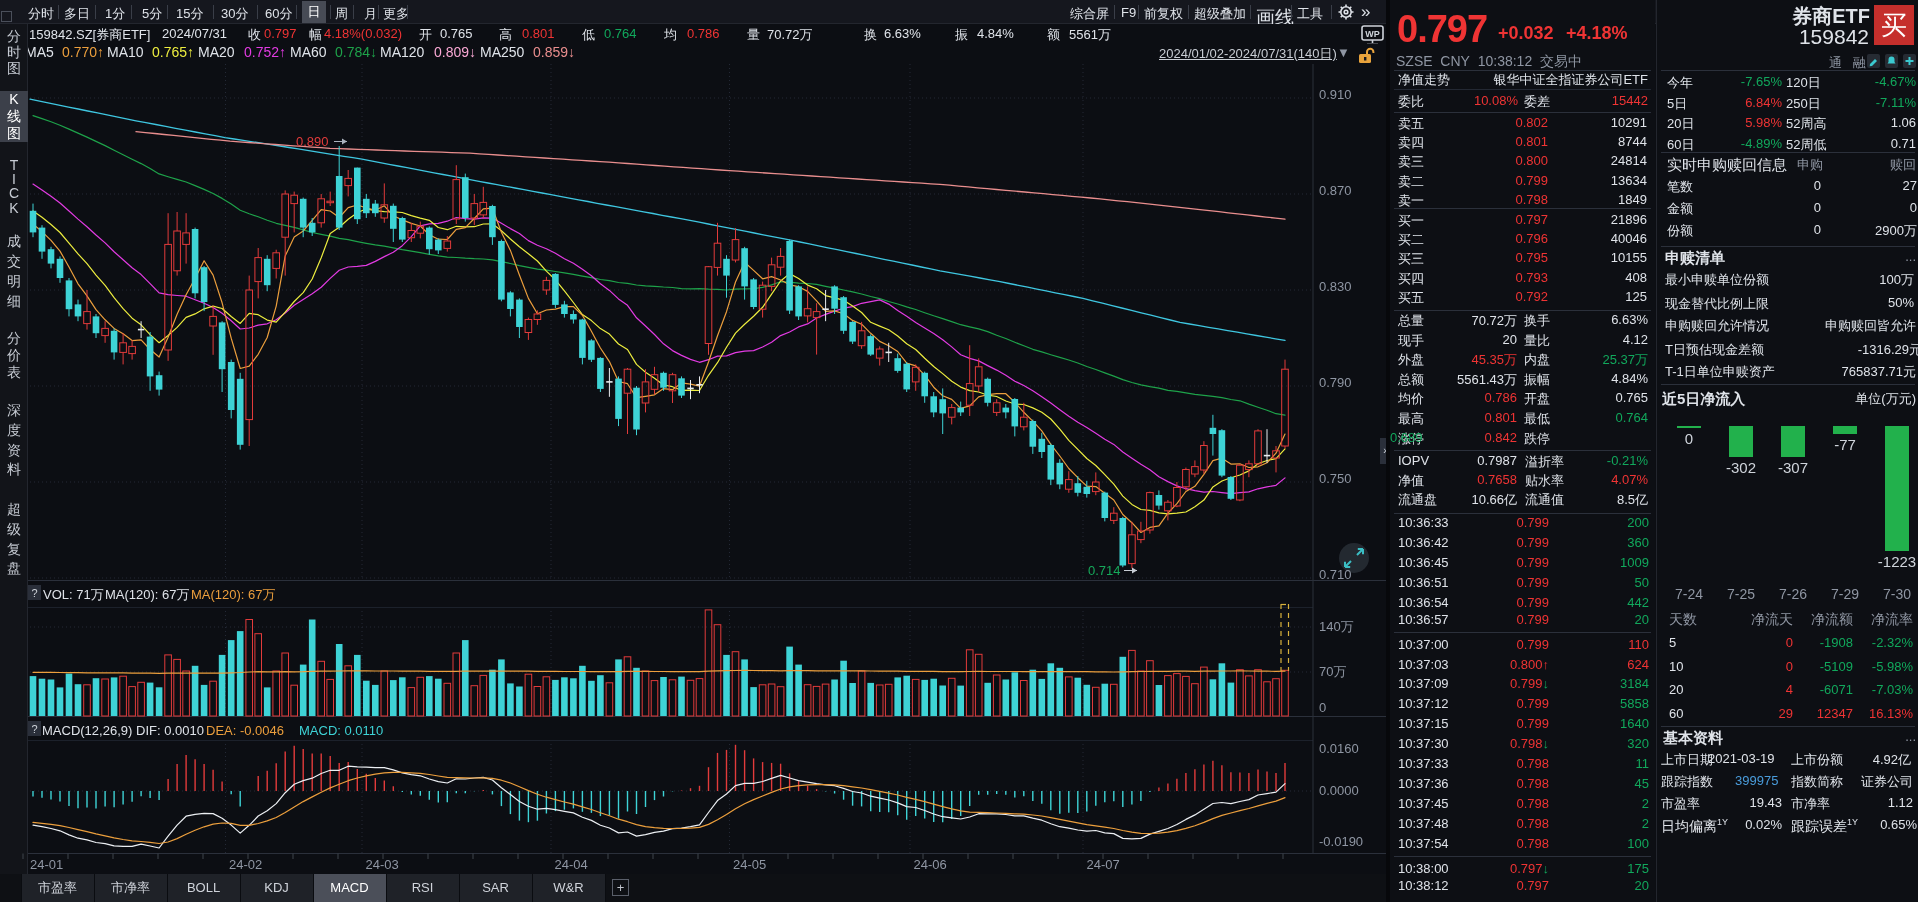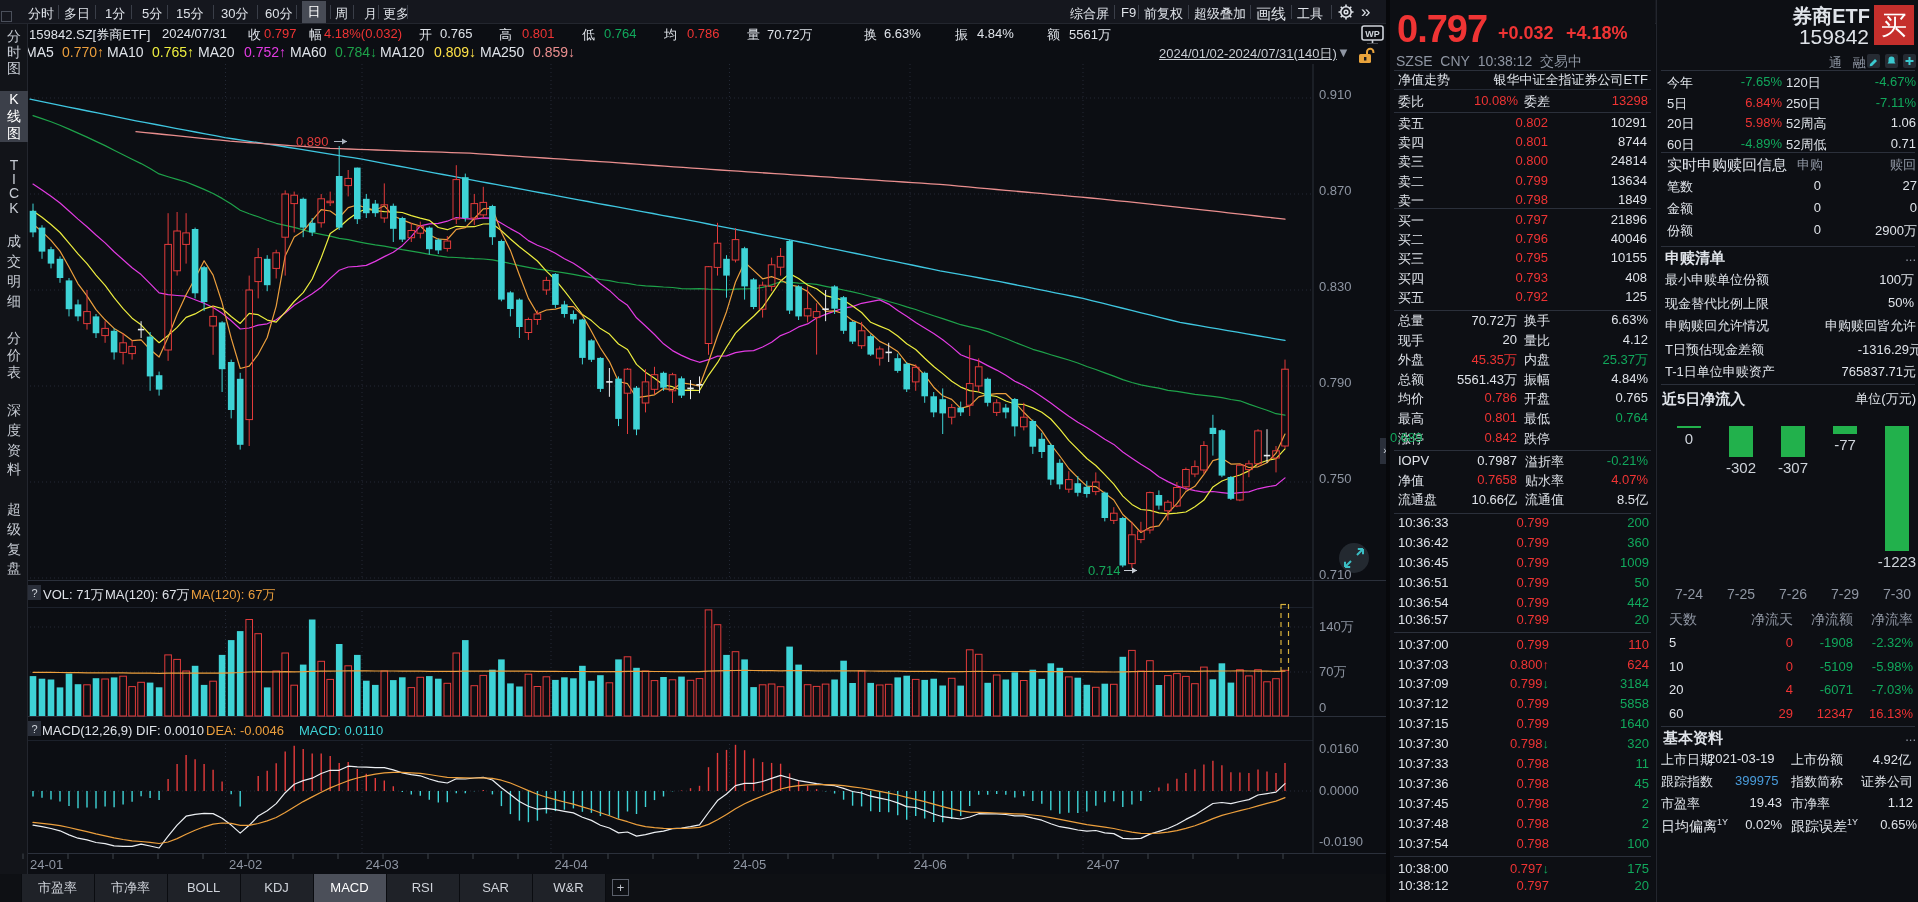--- a/index.html
+++ b/index.html
@@ -1,16 +1,16 @@
 <!DOCTYPE html>
 <html><head><meta charset="utf-8"><style>*{margin:0;padding:0;box-sizing:border-box}
 html,body{width:1918px;height:902px;background:#0c0e13;overflow:hidden;font-family:"Liberation Sans",sans-serif}
 .abs{position:absolute}
 .r{color:#ef3434}.g{color:#11a85c}.w{color:#dfe3e9}.gy{color:#8f96a3}.or{color:#ec9f3d}
-.yl{color:#eded3f}.mg{color:#e23be2}.gn{color:#1ea24a}.cy{color:#fde047}.sl{color:#e98e8e}.bl{color:#4a9ddc}
+.yl{color:#eded3f}.mg{color:#e23be2}.gn{color:#1ea24a}.cy{color:#f9a8d4}.sl{color:#e98e8e}.bl{color:#4a9ddc}
 </style></head><body>
 <div class="abs" style="left:0;top:0;width:1918px;height:24px;background:#15171e;border-bottom:1px solid #23262e">
     <div class="abs" style="left:302px;top:1px;width:24px;height:22px;background:#474b55;color:#fff;font-size:13px;text-align:center;line-height:22px">日</div>
     <div class="abs w" style="left:28px;top:5px;font-size:13px">分时</div>
     <div class="abs w" style="left:64px;top:5px;font-size:13px">多日</div>
     <div class="abs w" style="left:105px;top:5px;font-size:13px">1分</div>
     <div class="abs w" style="left:142px;top:5px;font-size:13px">5分</div>
     <div class="abs w" style="left:176px;top:5px;font-size:13px">15分</div>
     <div class="abs w" style="left:221px;top:5px;font-size:13px">30分</div>
     <div class="abs w" style="left:265px;top:5px;font-size:13px">60分</div>
@@ -26,21 +26,21 @@
     <div class="abs" style="left:296px;top:5px;width:1px;height:14px;background:#3a3e48"></div>
     <div class="abs" style="left:330px;top:5px;width:1px;height:14px;background:#3a3e48"></div>
     <div class="abs" style="left:353px;top:5px;width:1px;height:14px;background:#3a3e48"></div>
     <div class="abs" style="left:378px;top:5px;width:1px;height:14px;background:#3a3e48"></div>
     <div class="abs" style="left:407px;top:5px;width:1px;height:14px;background:#3a3e48"></div>
     <div class="abs" style="left:1px;top:11px;width:11px;height:11px;border:1px solid #4a4f5a"></div>
     <div class="abs w" style="left:1070px;top:5px;font-size:13px">综合屏</div>
     <div class="abs w" style="left:1121px;top:5px;font-size:13px">F9</div>
     <div class="abs w" style="left:1144px;top:5px;font-size:13px">前复权</div>
     <div class="abs w" style="left:1194px;top:5px;font-size:13px">超级叠加</div>
-    <div class="abs w" style="left:1256px;top:5px;font-size:15px">画线</div>
+    <div class="abs w" style="left:1256px;top:5px;font-size:19px">画线</div>
     <div class="abs w" style="left:1297px;top:5px;font-size:13px">工具</div>
     <div class="abs" style="left:1114px;top:5px;width:1px;height:14px;background:#3a3e48"></div>
     <div class="abs" style="left:1138px;top:5px;width:1px;height:14px;background:#3a3e48"></div>
     <div class="abs" style="left:1188px;top:5px;width:1px;height:14px;background:#3a3e48"></div>
     <div class="abs" style="left:1250px;top:5px;width:1px;height:14px;background:#3a3e48"></div>
     <div class="abs" style="left:1291px;top:5px;width:1px;height:14px;background:#3a3e48"></div>
     <div class="abs" style="left:1331px;top:5px;width:1px;height:14px;background:#3a3e48"></div>
     <svg class="abs" style="left:1337px;top:3px" width="18" height="18" viewBox="0 0 18 18">
       <g fill="none" stroke="#dfe3e9" stroke-width="1.6">
         <circle cx="9" cy="9" r="5.2"></circle>
@@ -906,21 +906,21 @@
     <div class="abs r" style="left:108px;top:23px;font-size:18px;font-weight:bold">+0.032</div>
     <div class="abs r" style="left:176px;top:23px;font-size:18px;font-weight:bold">+4.18%</div>
     <div class="abs gy" style="left:6px;top:53px;font-size:14px;">SZSE&nbsp;&nbsp;CNY&nbsp;&nbsp;10:38:12&nbsp;&nbsp;交易中</div>
     <div class="abs" style="left:4px;top:70px;width:257px;height:1px;background:#2b303b"></div>
     <div class="abs w" style="left:8px;top:71px;font-size:13px">净值走势</div>
     <div class="abs w" style="left:0;top:71px;width:258px;text-align:right;font-size:13px">银华中证全指证券公司ETF</div>
     <div class="abs" style="left:4px;top:89px;width:257px;height:1px;background:#232833"></div>
     <div class="abs w" style="left:8px;top:93px;font-size:13px">委比</div>
     <div class="abs r" style="left:0;top:93px;width:128px;text-align:right;font-size:13px">10.08%</div>
     <div class="abs w" style="left:134px;top:93px;font-size:13px">委差</div>
-    <div class="abs r" style="left:0;top:93px;width:258px;text-align:right;font-size:13px">13298</div>
+    <div class="abs r" style="left:0;top:93px;width:258px;text-align:right;font-size:13px">15442</div>
     <div class="abs" style="left:4px;top:112px;width:257px;height:1px;background:#2b303b"></div>
     <div class="abs w" style="left:8px;top:115px;font-size:13px">卖五</div>
     <div class="abs r" style="left:0;top:115px;width:158px;text-align:right;font-size:13px">0.802</div>
     <div class="abs w" style="left:0;top:115px;width:257px;text-align:right;font-size:13px">10291</div>
     <div class="abs w" style="left:8px;top:134.2px;font-size:13px">卖四</div>
     <div class="abs r" style="left:0;top:134.2px;width:158px;text-align:right;font-size:13px">0.801</div>
     <div class="abs w" style="left:0;top:134.2px;width:257px;text-align:right;font-size:13px">8744</div>
     <div class="abs w" style="left:8px;top:153.39999999999998px;font-size:13px">卖三</div>
     <div class="abs r" style="left:0;top:153.39999999999998px;width:158px;text-align:right;font-size:13px">0.800</div>
     <div class="abs w" style="left:0;top:153.39999999999998px;width:257px;text-align:right;font-size:13px">24814</div>

